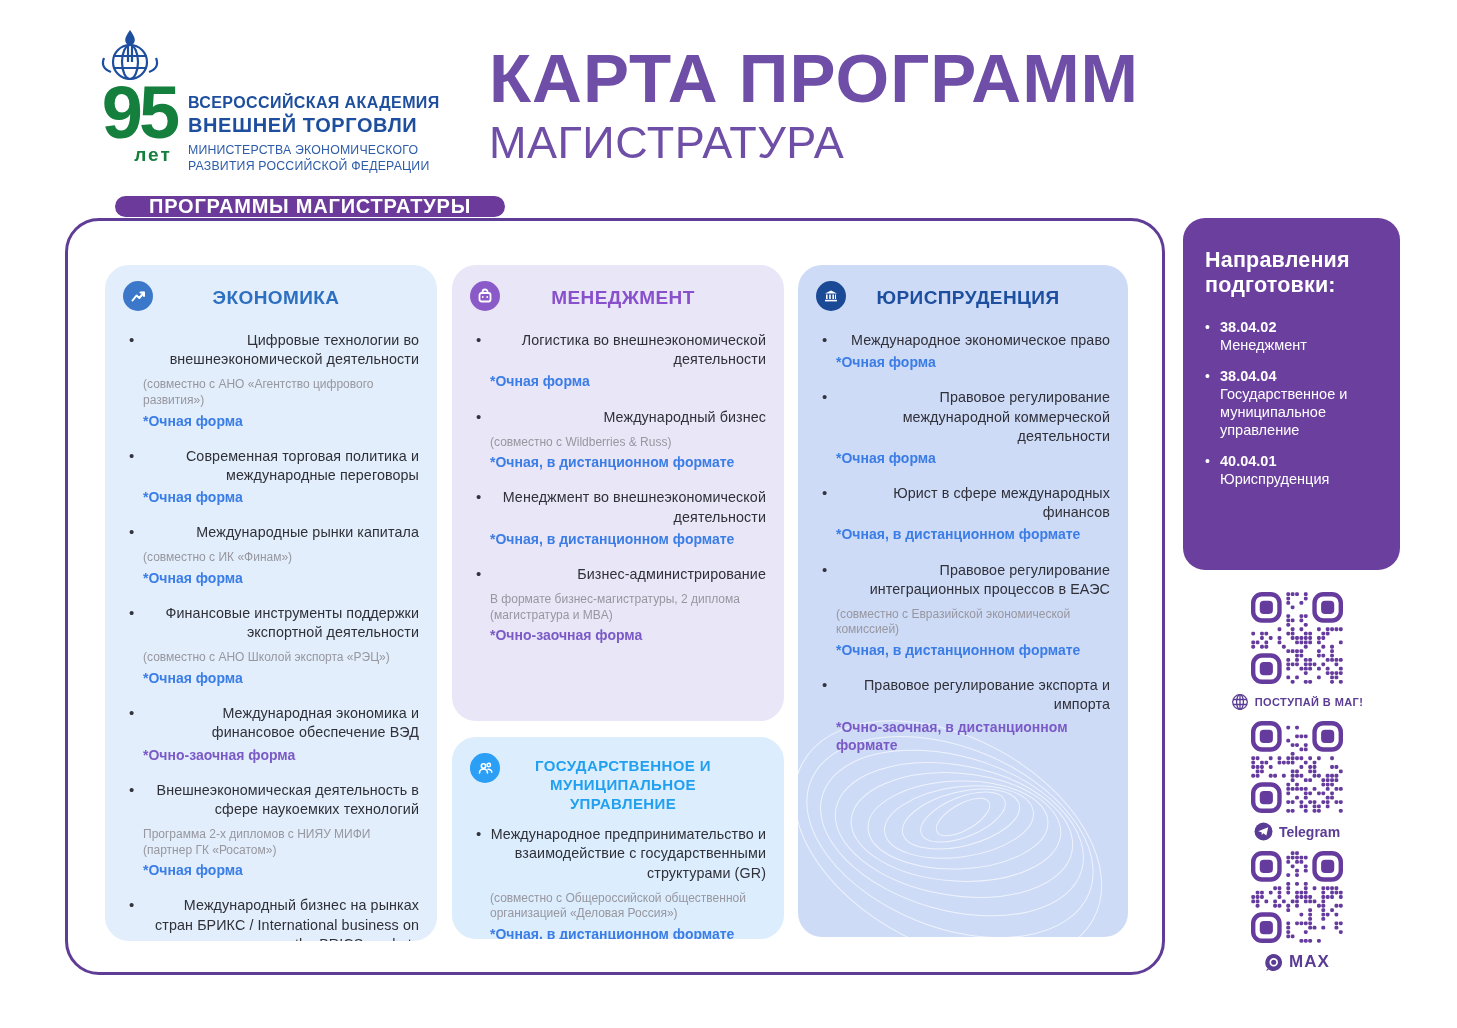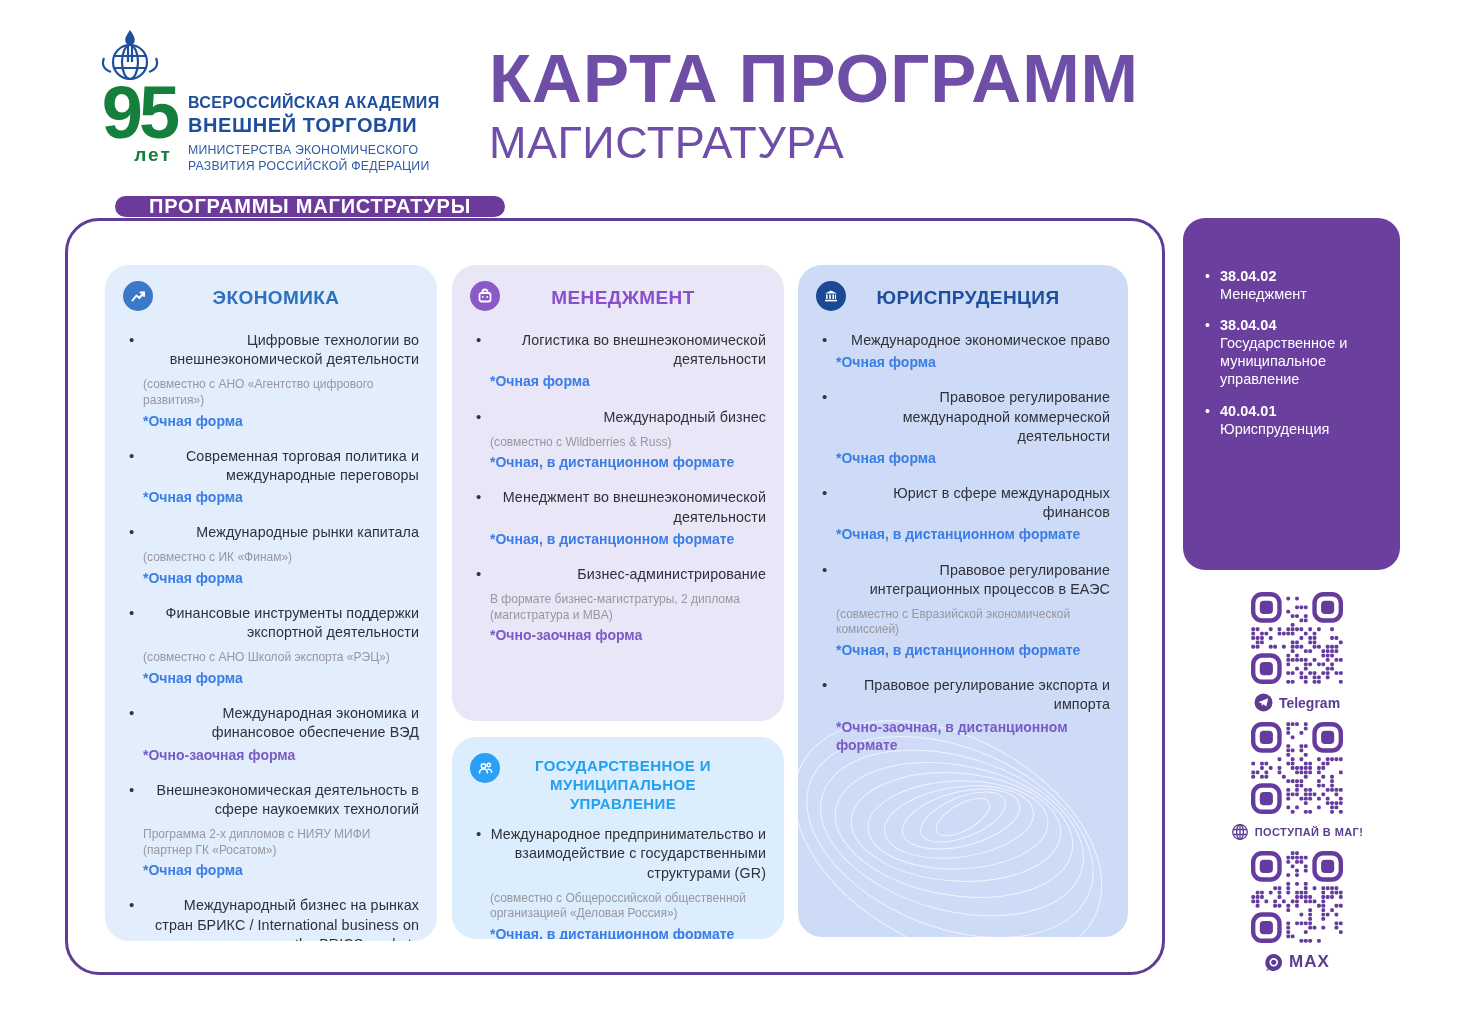--- a/index.html
+++ b/index.html
@@ -274,166 +274,38 @@
       </div>
       <div class="prog">
         <div class="prog-title">Правовое регулирование экспорта и импорта</div>
 
         <div class="prog-form" data-color="purple">*Очно-заочная, в дистанционном формате</div>
       </div>
     </div>
   </div>
 
   <div class="sidebar">
+    <div class="sidebar-title">Направления подготовки:</div>
     <div class="dir-list">
       <div class="dir-item">
         <div class="dir-code">38.04.02</div>
         <div class="dir-name">Менеджмент</div>
       </div>
       <div class="dir-item">
         <div class="dir-code">38.04.04</div>
         <div class="dir-name">Государственное и муниципальное управление</div>
       </div>
       <div class="dir-item">
         <div class="dir-code">40.04.01</div>
         <div class="dir-name">Юриспруденция</div>
       </div>
     </div>
   </div>
 
   <div class="qr-col">
-    <div class="qr-block">
-      <svg class="qr-svg" viewBox="0 0 92.4 92.4">
-          <rect x="35.5" y="4.7" width="3.8000000000000003" height="3.8000000000000003" rx="1.4" fill="#663b9e"></rect>
-          <rect x="44.3" y="4.7" width="3.8000000000000003" height="3.8000000000000003" rx="1.4" fill="#663b9e"></rect>
-          <rect x="44.3" y="13.500000000000002" width="3.8000000000000003" height="3.8000000000000003" rx="1.4" fill="#663b9e"></rect>
-          <rect x="48.7" y="13.500000000000002" width="3.8000000000000003" height="3.8000000000000003" rx="1.4" fill="#663b9e"></rect>
-          <rect x="53.1" y="13.500000000000002" width="3.8000000000000003" height="3.8000000000000003" rx="1.4" fill="#663b9e"></rect>
-          <rect x="35.5" y="17.900000000000002" width="3.8000000000000003" height="3.8000000000000003" rx="1.4" fill="#663b9e"></rect>
-          <rect x="39.9" y="22.3" width="3.8000000000000003" height="3.8000000000000003" rx="1.4" fill="#663b9e"></rect>
-          <rect x="44.3" y="22.3" width="3.8000000000000003" height="3.8000000000000003" rx="1.4" fill="#663b9e"></rect>
-          <rect x="53.1" y="22.3" width="3.8000000000000003" height="3.8000000000000003" rx="1.4" fill="#663b9e"></rect>
-          <rect x="48.7" y="26.700000000000003" width="3.8000000000000003" height="3.8000000000000003" rx="1.4" fill="#663b9e"></rect>
-          <rect x="53.1" y="26.700000000000003" width="3.8000000000000003" height="3.8000000000000003" rx="1.4" fill="#663b9e"></rect>
-          <rect x="39.9" y="31.100000000000005" width="3.8000000000000003" height="3.8000000000000003" rx="1.4" fill="#663b9e"></rect>
-          <rect x="0.3" y="35.5" width="3.8000000000000003" height="3.8000000000000003" rx="1.4" fill="#663b9e"></rect>
-          <rect x="4.7" y="35.5" width="3.8000000000000003" height="3.8000000000000003" rx="1.4" fill="#663b9e"></rect>
-          <rect x="17.900000000000002" y="35.5" width="3.8000000000000003" height="3.8000000000000003" rx="1.4" fill="#663b9e"></rect>
-          <rect x="26.700000000000003" y="35.5" width="3.8000000000000003" height="3.8000000000000003" rx="1.4" fill="#663b9e"></rect>
-          <rect x="35.5" y="35.5" width="3.8000000000000003" height="3.8000000000000003" rx="1.4" fill="#663b9e"></rect>
-          <rect x="39.9" y="35.5" width="3.8000000000000003" height="3.8000000000000003" rx="1.4" fill="#663b9e"></rect>
-          <rect x="44.3" y="35.5" width="3.8000000000000003" height="3.8000000000000003" rx="1.4" fill="#663b9e"></rect>
-          <rect x="48.7" y="35.5" width="3.8000000000000003" height="3.8000000000000003" rx="1.4" fill="#663b9e"></rect>
-          <rect x="57.5" y="35.5" width="3.8000000000000003" height="3.8000000000000003" rx="1.4" fill="#663b9e"></rect>
-          <rect x="66.3" y="35.5" width="3.8000000000000003" height="3.8000000000000003" rx="1.4" fill="#663b9e"></rect>
-          <rect x="79.5" y="35.5" width="3.8000000000000003" height="3.8000000000000003" rx="1.4" fill="#663b9e"></rect>
-          <rect x="0.3" y="39.9" width="3.8000000000000003" height="3.8000000000000003" rx="1.4" fill="#663b9e"></rect>
-          <rect x="9.100000000000001" y="39.9" width="3.8000000000000003" height="3.8000000000000003" rx="1.4" fill="#663b9e"></rect>
-          <rect x="13.500000000000002" y="39.9" width="3.8000000000000003" height="3.8000000000000003" rx="1.4" fill="#663b9e"></rect>
-          <rect x="26.700000000000003" y="39.9" width="3.8000000000000003" height="3.8000000000000003" rx="1.4" fill="#663b9e"></rect>
-          <rect x="31.100000000000005" y="39.9" width="3.8000000000000003" height="3.8000000000000003" rx="1.4" fill="#663b9e"></rect>
-          <rect x="35.5" y="39.9" width="3.8000000000000003" height="3.8000000000000003" rx="1.4" fill="#663b9e"></rect>
-          <rect x="39.9" y="39.9" width="3.8000000000000003" height="3.8000000000000003" rx="1.4" fill="#663b9e"></rect>
-          <rect x="53.1" y="39.9" width="3.8000000000000003" height="3.8000000000000003" rx="1.4" fill="#663b9e"></rect>
-          <rect x="61.900000000000006" y="39.9" width="3.8000000000000003" height="3.8000000000000003" rx="1.4" fill="#663b9e"></rect>
-          <rect x="0.3" y="44.3" width="3.8000000000000003" height="3.8000000000000003" rx="1.4" fill="#663b9e"></rect>
-          <rect x="4.7" y="44.3" width="3.8000000000000003" height="3.8000000000000003" rx="1.4" fill="#663b9e"></rect>
-          <rect x="9.100000000000001" y="44.3" width="3.8000000000000003" height="3.8000000000000003" rx="1.4" fill="#663b9e"></rect>
-          <rect x="17.900000000000002" y="44.3" width="3.8000000000000003" height="3.8000000000000003" rx="1.4" fill="#663b9e"></rect>
-          <rect x="48.7" y="44.3" width="3.8000000000000003" height="3.8000000000000003" rx="1.4" fill="#663b9e"></rect>
-          <rect x="57.5" y="44.3" width="3.8000000000000003" height="3.8000000000000003" rx="1.4" fill="#663b9e"></rect>
-          <rect x="61.900000000000006" y="44.3" width="3.8000000000000003" height="3.8000000000000003" rx="1.4" fill="#663b9e"></rect>
-          <rect x="79.5" y="44.3" width="3.8000000000000003" height="3.8000000000000003" rx="1.4" fill="#663b9e"></rect>
-          <rect x="83.9" y="44.3" width="3.8000000000000003" height="3.8000000000000003" rx="1.4" fill="#663b9e"></rect>
-          <rect x="4.7" y="48.7" width="3.8000000000000003" height="3.8000000000000003" rx="1.4" fill="#663b9e"></rect>
-          <rect x="9.100000000000001" y="48.7" width="3.8000000000000003" height="3.8000000000000003" rx="1.4" fill="#663b9e"></rect>
-          <rect x="39.9" y="48.7" width="3.8000000000000003" height="3.8000000000000003" rx="1.4" fill="#663b9e"></rect>
-          <rect x="44.3" y="48.7" width="3.8000000000000003" height="3.8000000000000003" rx="1.4" fill="#663b9e"></rect>
-          <rect x="57.5" y="48.7" width="3.8000000000000003" height="3.8000000000000003" rx="1.4" fill="#663b9e"></rect>
-          <rect x="61.900000000000006" y="48.7" width="3.8000000000000003" height="3.8000000000000003" rx="1.4" fill="#663b9e"></rect>
-          <rect x="88.3" y="48.7" width="3.8000000000000003" height="3.8000000000000003" rx="1.4" fill="#663b9e"></rect>
-          <rect x="0.3" y="53.1" width="3.8000000000000003" height="3.8000000000000003" rx="1.4" fill="#663b9e"></rect>
-          <rect x="4.7" y="53.1" width="3.8000000000000003" height="3.8000000000000003" rx="1.4" fill="#663b9e"></rect>
-          <rect x="17.900000000000002" y="53.1" width="3.8000000000000003" height="3.8000000000000003" rx="1.4" fill="#663b9e"></rect>
-          <rect x="22.3" y="53.1" width="3.8000000000000003" height="3.8000000000000003" rx="1.4" fill="#663b9e"></rect>
-          <rect x="31.100000000000005" y="53.1" width="3.8000000000000003" height="3.8000000000000003" rx="1.4" fill="#663b9e"></rect>
-          <rect x="39.9" y="53.1" width="3.8000000000000003" height="3.8000000000000003" rx="1.4" fill="#663b9e"></rect>
-          <rect x="44.3" y="53.1" width="3.8000000000000003" height="3.8000000000000003" rx="1.4" fill="#663b9e"></rect>
-          <rect x="48.7" y="53.1" width="3.8000000000000003" height="3.8000000000000003" rx="1.4" fill="#663b9e"></rect>
-          <rect x="61.900000000000006" y="53.1" width="3.8000000000000003" height="3.8000000000000003" rx="1.4" fill="#663b9e"></rect>
-          <rect x="66.3" y="53.1" width="3.8000000000000003" height="3.8000000000000003" rx="1.4" fill="#663b9e"></rect>
-          <rect x="75.10000000000001" y="53.1" width="3.8000000000000003" height="3.8000000000000003" rx="1.4" fill="#663b9e"></rect>
-          <rect x="79.5" y="53.1" width="3.8000000000000003" height="3.8000000000000003" rx="1.4" fill="#663b9e"></rect>
-          <rect x="83.9" y="53.1" width="3.8000000000000003" height="3.8000000000000003" rx="1.4" fill="#663b9e"></rect>
-          <rect x="39.9" y="57.5" width="3.8000000000000003" height="3.8000000000000003" rx="1.4" fill="#663b9e"></rect>
-          <rect x="53.1" y="57.5" width="3.8000000000000003" height="3.8000000000000003" rx="1.4" fill="#663b9e"></rect>
-          <rect x="57.5" y="57.5" width="3.8000000000000003" height="3.8000000000000003" rx="1.4" fill="#663b9e"></rect>
-          <rect x="70.7" y="57.5" width="3.8000000000000003" height="3.8000000000000003" rx="1.4" fill="#663b9e"></rect>
-          <rect x="75.10000000000001" y="57.5" width="3.8000000000000003" height="3.8000000000000003" rx="1.4" fill="#663b9e"></rect>
-          <rect x="79.5" y="57.5" width="3.8000000000000003" height="3.8000000000000003" rx="1.4" fill="#663b9e"></rect>
-          <rect x="83.9" y="57.5" width="3.8000000000000003" height="3.8000000000000003" rx="1.4" fill="#663b9e"></rect>
-          <rect x="35.5" y="61.900000000000006" width="3.8000000000000003" height="3.8000000000000003" rx="1.4" fill="#663b9e"></rect>
-          <rect x="44.3" y="61.900000000000006" width="3.8000000000000003" height="3.8000000000000003" rx="1.4" fill="#663b9e"></rect>
-          <rect x="70.7" y="61.900000000000006" width="3.8000000000000003" height="3.8000000000000003" rx="1.4" fill="#663b9e"></rect>
-          <rect x="75.10000000000001" y="61.900000000000006" width="3.8000000000000003" height="3.8000000000000003" rx="1.4" fill="#663b9e"></rect>
-          <rect x="79.5" y="61.900000000000006" width="3.8000000000000003" height="3.8000000000000003" rx="1.4" fill="#663b9e"></rect>
-          <rect x="35.5" y="66.3" width="3.8000000000000003" height="3.8000000000000003" rx="1.4" fill="#663b9e"></rect>
-          <rect x="39.9" y="66.3" width="3.8000000000000003" height="3.8000000000000003" rx="1.4" fill="#663b9e"></rect>
-          <rect x="44.3" y="66.3" width="3.8000000000000003" height="3.8000000000000003" rx="1.4" fill="#663b9e"></rect>
-          <rect x="48.7" y="66.3" width="3.8000000000000003" height="3.8000000000000003" rx="1.4" fill="#663b9e"></rect>
-          <rect x="53.1" y="66.3" width="3.8000000000000003" height="3.8000000000000003" rx="1.4" fill="#663b9e"></rect>
-          <rect x="61.900000000000006" y="66.3" width="3.8000000000000003" height="3.8000000000000003" rx="1.4" fill="#663b9e"></rect>
-          <rect x="75.10000000000001" y="66.3" width="3.8000000000000003" height="3.8000000000000003" rx="1.4" fill="#663b9e"></rect>
-          <rect x="83.9" y="66.3" width="3.8000000000000003" height="3.8000000000000003" rx="1.4" fill="#663b9e"></rect>
-          <rect x="88.3" y="66.3" width="3.8000000000000003" height="3.8000000000000003" rx="1.4" fill="#663b9e"></rect>
-          <rect x="35.5" y="70.7" width="3.8000000000000003" height="3.8000000000000003" rx="1.4" fill="#663b9e"></rect>
-          <rect x="53.1" y="70.7" width="3.8000000000000003" height="3.8000000000000003" rx="1.4" fill="#663b9e"></rect>
-          <rect x="57.5" y="70.7" width="3.8000000000000003" height="3.8000000000000003" rx="1.4" fill="#663b9e"></rect>
-          <rect x="66.3" y="70.7" width="3.8000000000000003" height="3.8000000000000003" rx="1.4" fill="#663b9e"></rect>
-          <rect x="70.7" y="70.7" width="3.8000000000000003" height="3.8000000000000003" rx="1.4" fill="#663b9e"></rect>
-          <rect x="79.5" y="70.7" width="3.8000000000000003" height="3.8000000000000003" rx="1.4" fill="#663b9e"></rect>
-          <rect x="44.3" y="75.10000000000001" width="3.8000000000000003" height="3.8000000000000003" rx="1.4" fill="#663b9e"></rect>
-          <rect x="53.1" y="75.10000000000001" width="3.8000000000000003" height="3.8000000000000003" rx="1.4" fill="#663b9e"></rect>
-          <rect x="75.10000000000001" y="75.10000000000001" width="3.8000000000000003" height="3.8000000000000003" rx="1.4" fill="#663b9e"></rect>
-          <rect x="79.5" y="75.10000000000001" width="3.8000000000000003" height="3.8000000000000003" rx="1.4" fill="#663b9e"></rect>
-          <rect x="35.5" y="79.5" width="3.8000000000000003" height="3.8000000000000003" rx="1.4" fill="#663b9e"></rect>
-          <rect x="39.9" y="79.5" width="3.8000000000000003" height="3.8000000000000003" rx="1.4" fill="#663b9e"></rect>
-          <rect x="48.7" y="79.5" width="3.8000000000000003" height="3.8000000000000003" rx="1.4" fill="#663b9e"></rect>
-          <rect x="57.5" y="79.5" width="3.8000000000000003" height="3.8000000000000003" rx="1.4" fill="#663b9e"></rect>
-          <rect x="61.900000000000006" y="79.5" width="3.8000000000000003" height="3.8000000000000003" rx="1.4" fill="#663b9e"></rect>
-          <rect x="70.7" y="79.5" width="3.8000000000000003" height="3.8000000000000003" rx="1.4" fill="#663b9e"></rect>
-          <rect x="75.10000000000001" y="79.5" width="3.8000000000000003" height="3.8000000000000003" rx="1.4" fill="#663b9e"></rect>
-          <rect x="83.9" y="79.5" width="3.8000000000000003" height="3.8000000000000003" rx="1.4" fill="#663b9e"></rect>
-          <rect x="88.3" y="79.5" width="3.8000000000000003" height="3.8000000000000003" rx="1.4" fill="#663b9e"></rect>
-          <rect x="48.7" y="83.9" width="3.8000000000000003" height="3.8000000000000003" rx="1.4" fill="#663b9e"></rect>
-          <rect x="53.1" y="83.9" width="3.8000000000000003" height="3.8000000000000003" rx="1.4" fill="#663b9e"></rect>
-          <rect x="61.900000000000006" y="83.9" width="3.8000000000000003" height="3.8000000000000003" rx="1.4" fill="#663b9e"></rect>
-          <rect x="66.3" y="83.9" width="3.8000000000000003" height="3.8000000000000003" rx="1.4" fill="#663b9e"></rect>
-          <rect x="75.10000000000001" y="83.9" width="3.8000000000000003" height="3.8000000000000003" rx="1.4" fill="#663b9e"></rect>
-          <rect x="35.5" y="88.3" width="3.8000000000000003" height="3.8000000000000003" rx="1.4" fill="#663b9e"></rect>
-          <rect x="39.9" y="88.3" width="3.8000000000000003" height="3.8000000000000003" rx="1.4" fill="#663b9e"></rect>
-          <rect x="53.1" y="88.3" width="3.8000000000000003" height="3.8000000000000003" rx="1.4" fill="#663b9e"></rect>
-          <rect x="61.900000000000006" y="88.3" width="3.8000000000000003" height="3.8000000000000003" rx="1.4" fill="#663b9e"></rect>
-          <rect x="66.3" y="88.3" width="3.8000000000000003" height="3.8000000000000003" rx="1.4" fill="#663b9e"></rect>
-          <rect x="88.3" y="88.3" width="3.8000000000000003" height="3.8000000000000003" rx="1.4" fill="#663b9e"></rect>
-          <rect x="2.2" y="2.2" width="26.400000000000002" height="26.400000000000002" rx="8.8" fill="none" stroke="#663b9e" stroke-width="4.4"></rect>
-          <rect x="8.8" y="8.8" width="13.200000000000001" height="13.200000000000001" rx="3.9600000000000004" fill="#663b9e"></rect>
-          <rect x="63.80000000000001" y="2.2" width="26.400000000000002" height="26.400000000000002" rx="8.8" fill="none" stroke="#663b9e" stroke-width="4.4"></rect>
-          <rect x="70.4" y="8.8" width="13.200000000000001" height="13.200000000000001" rx="3.9600000000000004" fill="#663b9e"></rect>
-          <rect x="2.2" y="63.80000000000001" width="26.400000000000002" height="26.400000000000002" rx="8.8" fill="none" stroke="#663b9e" stroke-width="4.4"></rect>
-          <rect x="8.8" y="70.4" width="13.200000000000001" height="13.200000000000001" rx="3.9600000000000004" fill="#663b9e"></rect>
-        </svg>
-      <div class="qr-label qr-label-2">
-        <svg width="19" height="19" viewBox="0 0 19 19">
-            <circle cx="9.5" cy="9.5" r="9" fill="#5b3c94"></circle>
-            <path d="M4.2 9.3 L14.2 5.2 L12.4 13.6 L9.3 11.3 L7.8 12.9 L7.6 10.3 Z" fill="#fff"></path>
-          </svg>
-        <span>Telegram</span>
-      </div>
-    </div>
     <div class="qr-block">
       <svg class="qr-svg" viewBox="0 0 92.4 92.4">
           <rect x="35.5" y="0.3" width="3.8000000000000003" height="3.8000000000000003" rx="1.4" fill="#663b9e"></rect>
           <rect x="39.9" y="0.3" width="3.8000000000000003" height="3.8000000000000003" rx="1.4" fill="#663b9e"></rect>
           <rect x="44.3" y="0.3" width="3.8000000000000003" height="3.8000000000000003" rx="1.4" fill="#663b9e"></rect>
           <rect x="53.1" y="0.3" width="3.8000000000000003" height="3.8000000000000003" rx="1.4" fill="#663b9e"></rect>
           <rect x="35.5" y="4.7" width="3.8000000000000003" height="3.8000000000000003" rx="1.4" fill="#663b9e"></rect>
           <rect x="53.1" y="4.7" width="3.8000000000000003" height="3.8000000000000003" rx="1.4" fill="#663b9e"></rect>
           <rect x="35.5" y="9.100000000000001" width="3.8000000000000003" height="3.8000000000000003" rx="1.4" fill="#663b9e"></rect>
           <rect x="48.7" y="9.100000000000001" width="3.8000000000000003" height="3.8000000000000003" rx="1.4" fill="#663b9e"></rect>
@@ -552,20 +424,149 @@
               <circle cx="9" cy="9" r="7.3"></circle>
               <ellipse cx="9" cy="9" rx="3.4" ry="7.3"></ellipse>
               <path d="M2 6.5 H16 M2 11.5 H16 M9 1.7 V16.3"></path>
             </g>
           </svg>
         <span>ПОСТУПАЙ В МАГ!</span>
       </div>
     </div>
     <div class="qr-block">
       <svg class="qr-svg" viewBox="0 0 92.4 92.4">
+          <rect x="35.5" y="4.7" width="3.8000000000000003" height="3.8000000000000003" rx="1.4" fill="#663b9e"></rect>
+          <rect x="44.3" y="4.7" width="3.8000000000000003" height="3.8000000000000003" rx="1.4" fill="#663b9e"></rect>
+          <rect x="44.3" y="13.500000000000002" width="3.8000000000000003" height="3.8000000000000003" rx="1.4" fill="#663b9e"></rect>
+          <rect x="48.7" y="13.500000000000002" width="3.8000000000000003" height="3.8000000000000003" rx="1.4" fill="#663b9e"></rect>
+          <rect x="53.1" y="13.500000000000002" width="3.8000000000000003" height="3.8000000000000003" rx="1.4" fill="#663b9e"></rect>
+          <rect x="35.5" y="17.900000000000002" width="3.8000000000000003" height="3.8000000000000003" rx="1.4" fill="#663b9e"></rect>
+          <rect x="39.9" y="22.3" width="3.8000000000000003" height="3.8000000000000003" rx="1.4" fill="#663b9e"></rect>
+          <rect x="44.3" y="22.3" width="3.8000000000000003" height="3.8000000000000003" rx="1.4" fill="#663b9e"></rect>
+          <rect x="53.1" y="22.3" width="3.8000000000000003" height="3.8000000000000003" rx="1.4" fill="#663b9e"></rect>
+          <rect x="48.7" y="26.700000000000003" width="3.8000000000000003" height="3.8000000000000003" rx="1.4" fill="#663b9e"></rect>
+          <rect x="53.1" y="26.700000000000003" width="3.8000000000000003" height="3.8000000000000003" rx="1.4" fill="#663b9e"></rect>
+          <rect x="39.9" y="31.100000000000005" width="3.8000000000000003" height="3.8000000000000003" rx="1.4" fill="#663b9e"></rect>
+          <rect x="0.3" y="35.5" width="3.8000000000000003" height="3.8000000000000003" rx="1.4" fill="#663b9e"></rect>
+          <rect x="4.7" y="35.5" width="3.8000000000000003" height="3.8000000000000003" rx="1.4" fill="#663b9e"></rect>
+          <rect x="17.900000000000002" y="35.5" width="3.8000000000000003" height="3.8000000000000003" rx="1.4" fill="#663b9e"></rect>
+          <rect x="26.700000000000003" y="35.5" width="3.8000000000000003" height="3.8000000000000003" rx="1.4" fill="#663b9e"></rect>
+          <rect x="35.5" y="35.5" width="3.8000000000000003" height="3.8000000000000003" rx="1.4" fill="#663b9e"></rect>
+          <rect x="39.9" y="35.5" width="3.8000000000000003" height="3.8000000000000003" rx="1.4" fill="#663b9e"></rect>
+          <rect x="44.3" y="35.5" width="3.8000000000000003" height="3.8000000000000003" rx="1.4" fill="#663b9e"></rect>
+          <rect x="48.7" y="35.5" width="3.8000000000000003" height="3.8000000000000003" rx="1.4" fill="#663b9e"></rect>
+          <rect x="57.5" y="35.5" width="3.8000000000000003" height="3.8000000000000003" rx="1.4" fill="#663b9e"></rect>
+          <rect x="66.3" y="35.5" width="3.8000000000000003" height="3.8000000000000003" rx="1.4" fill="#663b9e"></rect>
+          <rect x="79.5" y="35.5" width="3.8000000000000003" height="3.8000000000000003" rx="1.4" fill="#663b9e"></rect>
+          <rect x="0.3" y="39.9" width="3.8000000000000003" height="3.8000000000000003" rx="1.4" fill="#663b9e"></rect>
+          <rect x="9.100000000000001" y="39.9" width="3.8000000000000003" height="3.8000000000000003" rx="1.4" fill="#663b9e"></rect>
+          <rect x="13.500000000000002" y="39.9" width="3.8000000000000003" height="3.8000000000000003" rx="1.4" fill="#663b9e"></rect>
+          <rect x="26.700000000000003" y="39.9" width="3.8000000000000003" height="3.8000000000000003" rx="1.4" fill="#663b9e"></rect>
+          <rect x="31.100000000000005" y="39.9" width="3.8000000000000003" height="3.8000000000000003" rx="1.4" fill="#663b9e"></rect>
+          <rect x="35.5" y="39.9" width="3.8000000000000003" height="3.8000000000000003" rx="1.4" fill="#663b9e"></rect>
+          <rect x="39.9" y="39.9" width="3.8000000000000003" height="3.8000000000000003" rx="1.4" fill="#663b9e"></rect>
+          <rect x="53.1" y="39.9" width="3.8000000000000003" height="3.8000000000000003" rx="1.4" fill="#663b9e"></rect>
+          <rect x="61.900000000000006" y="39.9" width="3.8000000000000003" height="3.8000000000000003" rx="1.4" fill="#663b9e"></rect>
+          <rect x="0.3" y="44.3" width="3.8000000000000003" height="3.8000000000000003" rx="1.4" fill="#663b9e"></rect>
+          <rect x="4.7" y="44.3" width="3.8000000000000003" height="3.8000000000000003" rx="1.4" fill="#663b9e"></rect>
+          <rect x="9.100000000000001" y="44.3" width="3.8000000000000003" height="3.8000000000000003" rx="1.4" fill="#663b9e"></rect>
+          <rect x="17.900000000000002" y="44.3" width="3.8000000000000003" height="3.8000000000000003" rx="1.4" fill="#663b9e"></rect>
+          <rect x="48.7" y="44.3" width="3.8000000000000003" height="3.8000000000000003" rx="1.4" fill="#663b9e"></rect>
+          <rect x="57.5" y="44.3" width="3.8000000000000003" height="3.8000000000000003" rx="1.4" fill="#663b9e"></rect>
+          <rect x="61.900000000000006" y="44.3" width="3.8000000000000003" height="3.8000000000000003" rx="1.4" fill="#663b9e"></rect>
+          <rect x="79.5" y="44.3" width="3.8000000000000003" height="3.8000000000000003" rx="1.4" fill="#663b9e"></rect>
+          <rect x="83.9" y="44.3" width="3.8000000000000003" height="3.8000000000000003" rx="1.4" fill="#663b9e"></rect>
+          <rect x="4.7" y="48.7" width="3.8000000000000003" height="3.8000000000000003" rx="1.4" fill="#663b9e"></rect>
+          <rect x="9.100000000000001" y="48.7" width="3.8000000000000003" height="3.8000000000000003" rx="1.4" fill="#663b9e"></rect>
+          <rect x="39.9" y="48.7" width="3.8000000000000003" height="3.8000000000000003" rx="1.4" fill="#663b9e"></rect>
+          <rect x="44.3" y="48.7" width="3.8000000000000003" height="3.8000000000000003" rx="1.4" fill="#663b9e"></rect>
+          <rect x="57.5" y="48.7" width="3.8000000000000003" height="3.8000000000000003" rx="1.4" fill="#663b9e"></rect>
+          <rect x="61.900000000000006" y="48.7" width="3.8000000000000003" height="3.8000000000000003" rx="1.4" fill="#663b9e"></rect>
+          <rect x="88.3" y="48.7" width="3.8000000000000003" height="3.8000000000000003" rx="1.4" fill="#663b9e"></rect>
+          <rect x="0.3" y="53.1" width="3.8000000000000003" height="3.8000000000000003" rx="1.4" fill="#663b9e"></rect>
+          <rect x="4.7" y="53.1" width="3.8000000000000003" height="3.8000000000000003" rx="1.4" fill="#663b9e"></rect>
+          <rect x="17.900000000000002" y="53.1" width="3.8000000000000003" height="3.8000000000000003" rx="1.4" fill="#663b9e"></rect>
+          <rect x="22.3" y="53.1" width="3.8000000000000003" height="3.8000000000000003" rx="1.4" fill="#663b9e"></rect>
+          <rect x="31.100000000000005" y="53.1" width="3.8000000000000003" height="3.8000000000000003" rx="1.4" fill="#663b9e"></rect>
+          <rect x="39.9" y="53.1" width="3.8000000000000003" height="3.8000000000000003" rx="1.4" fill="#663b9e"></rect>
+          <rect x="44.3" y="53.1" width="3.8000000000000003" height="3.8000000000000003" rx="1.4" fill="#663b9e"></rect>
+          <rect x="48.7" y="53.1" width="3.8000000000000003" height="3.8000000000000003" rx="1.4" fill="#663b9e"></rect>
+          <rect x="61.900000000000006" y="53.1" width="3.8000000000000003" height="3.8000000000000003" rx="1.4" fill="#663b9e"></rect>
+          <rect x="66.3" y="53.1" width="3.8000000000000003" height="3.8000000000000003" rx="1.4" fill="#663b9e"></rect>
+          <rect x="75.10000000000001" y="53.1" width="3.8000000000000003" height="3.8000000000000003" rx="1.4" fill="#663b9e"></rect>
+          <rect x="79.5" y="53.1" width="3.8000000000000003" height="3.8000000000000003" rx="1.4" fill="#663b9e"></rect>
+          <rect x="83.9" y="53.1" width="3.8000000000000003" height="3.8000000000000003" rx="1.4" fill="#663b9e"></rect>
+          <rect x="39.9" y="57.5" width="3.8000000000000003" height="3.8000000000000003" rx="1.4" fill="#663b9e"></rect>
+          <rect x="53.1" y="57.5" width="3.8000000000000003" height="3.8000000000000003" rx="1.4" fill="#663b9e"></rect>
+          <rect x="57.5" y="57.5" width="3.8000000000000003" height="3.8000000000000003" rx="1.4" fill="#663b9e"></rect>
+          <rect x="70.7" y="57.5" width="3.8000000000000003" height="3.8000000000000003" rx="1.4" fill="#663b9e"></rect>
+          <rect x="75.10000000000001" y="57.5" width="3.8000000000000003" height="3.8000000000000003" rx="1.4" fill="#663b9e"></rect>
+          <rect x="79.5" y="57.5" width="3.8000000000000003" height="3.8000000000000003" rx="1.4" fill="#663b9e"></rect>
+          <rect x="83.9" y="57.5" width="3.8000000000000003" height="3.8000000000000003" rx="1.4" fill="#663b9e"></rect>
+          <rect x="35.5" y="61.900000000000006" width="3.8000000000000003" height="3.8000000000000003" rx="1.4" fill="#663b9e"></rect>
+          <rect x="44.3" y="61.900000000000006" width="3.8000000000000003" height="3.8000000000000003" rx="1.4" fill="#663b9e"></rect>
+          <rect x="70.7" y="61.900000000000006" width="3.8000000000000003" height="3.8000000000000003" rx="1.4" fill="#663b9e"></rect>
+          <rect x="75.10000000000001" y="61.900000000000006" width="3.8000000000000003" height="3.8000000000000003" rx="1.4" fill="#663b9e"></rect>
+          <rect x="79.5" y="61.900000000000006" width="3.8000000000000003" height="3.8000000000000003" rx="1.4" fill="#663b9e"></rect>
+          <rect x="35.5" y="66.3" width="3.8000000000000003" height="3.8000000000000003" rx="1.4" fill="#663b9e"></rect>
+          <rect x="39.9" y="66.3" width="3.8000000000000003" height="3.8000000000000003" rx="1.4" fill="#663b9e"></rect>
+          <rect x="44.3" y="66.3" width="3.8000000000000003" height="3.8000000000000003" rx="1.4" fill="#663b9e"></rect>
+          <rect x="48.7" y="66.3" width="3.8000000000000003" height="3.8000000000000003" rx="1.4" fill="#663b9e"></rect>
+          <rect x="53.1" y="66.3" width="3.8000000000000003" height="3.8000000000000003" rx="1.4" fill="#663b9e"></rect>
+          <rect x="61.900000000000006" y="66.3" width="3.8000000000000003" height="3.8000000000000003" rx="1.4" fill="#663b9e"></rect>
+          <rect x="75.10000000000001" y="66.3" width="3.8000000000000003" height="3.8000000000000003" rx="1.4" fill="#663b9e"></rect>
+          <rect x="83.9" y="66.3" width="3.8000000000000003" height="3.8000000000000003" rx="1.4" fill="#663b9e"></rect>
+          <rect x="88.3" y="66.3" width="3.8000000000000003" height="3.8000000000000003" rx="1.4" fill="#663b9e"></rect>
+          <rect x="35.5" y="70.7" width="3.8000000000000003" height="3.8000000000000003" rx="1.4" fill="#663b9e"></rect>
+          <rect x="53.1" y="70.7" width="3.8000000000000003" height="3.8000000000000003" rx="1.4" fill="#663b9e"></rect>
+          <rect x="57.5" y="70.7" width="3.8000000000000003" height="3.8000000000000003" rx="1.4" fill="#663b9e"></rect>
+          <rect x="66.3" y="70.7" width="3.8000000000000003" height="3.8000000000000003" rx="1.4" fill="#663b9e"></rect>
+          <rect x="70.7" y="70.7" width="3.8000000000000003" height="3.8000000000000003" rx="1.4" fill="#663b9e"></rect>
+          <rect x="79.5" y="70.7" width="3.8000000000000003" height="3.8000000000000003" rx="1.4" fill="#663b9e"></rect>
+          <rect x="44.3" y="75.10000000000001" width="3.8000000000000003" height="3.8000000000000003" rx="1.4" fill="#663b9e"></rect>
+          <rect x="53.1" y="75.10000000000001" width="3.8000000000000003" height="3.8000000000000003" rx="1.4" fill="#663b9e"></rect>
+          <rect x="75.10000000000001" y="75.10000000000001" width="3.8000000000000003" height="3.8000000000000003" rx="1.4" fill="#663b9e"></rect>
+          <rect x="79.5" y="75.10000000000001" width="3.8000000000000003" height="3.8000000000000003" rx="1.4" fill="#663b9e"></rect>
+          <rect x="35.5" y="79.5" width="3.8000000000000003" height="3.8000000000000003" rx="1.4" fill="#663b9e"></rect>
+          <rect x="39.9" y="79.5" width="3.8000000000000003" height="3.8000000000000003" rx="1.4" fill="#663b9e"></rect>
+          <rect x="48.7" y="79.5" width="3.8000000000000003" height="3.8000000000000003" rx="1.4" fill="#663b9e"></rect>
+          <rect x="57.5" y="79.5" width="3.8000000000000003" height="3.8000000000000003" rx="1.4" fill="#663b9e"></rect>
+          <rect x="61.900000000000006" y="79.5" width="3.8000000000000003" height="3.8000000000000003" rx="1.4" fill="#663b9e"></rect>
+          <rect x="70.7" y="79.5" width="3.8000000000000003" height="3.8000000000000003" rx="1.4" fill="#663b9e"></rect>
+          <rect x="75.10000000000001" y="79.5" width="3.8000000000000003" height="3.8000000000000003" rx="1.4" fill="#663b9e"></rect>
+          <rect x="83.9" y="79.5" width="3.8000000000000003" height="3.8000000000000003" rx="1.4" fill="#663b9e"></rect>
+          <rect x="88.3" y="79.5" width="3.8000000000000003" height="3.8000000000000003" rx="1.4" fill="#663b9e"></rect>
+          <rect x="48.7" y="83.9" width="3.8000000000000003" height="3.8000000000000003" rx="1.4" fill="#663b9e"></rect>
+          <rect x="53.1" y="83.9" width="3.8000000000000003" height="3.8000000000000003" rx="1.4" fill="#663b9e"></rect>
+          <rect x="61.900000000000006" y="83.9" width="3.8000000000000003" height="3.8000000000000003" rx="1.4" fill="#663b9e"></rect>
+          <rect x="66.3" y="83.9" width="3.8000000000000003" height="3.8000000000000003" rx="1.4" fill="#663b9e"></rect>
+          <rect x="75.10000000000001" y="83.9" width="3.8000000000000003" height="3.8000000000000003" rx="1.4" fill="#663b9e"></rect>
+          <rect x="35.5" y="88.3" width="3.8000000000000003" height="3.8000000000000003" rx="1.4" fill="#663b9e"></rect>
+          <rect x="39.9" y="88.3" width="3.8000000000000003" height="3.8000000000000003" rx="1.4" fill="#663b9e"></rect>
+          <rect x="53.1" y="88.3" width="3.8000000000000003" height="3.8000000000000003" rx="1.4" fill="#663b9e"></rect>
+          <rect x="61.900000000000006" y="88.3" width="3.8000000000000003" height="3.8000000000000003" rx="1.4" fill="#663b9e"></rect>
+          <rect x="66.3" y="88.3" width="3.8000000000000003" height="3.8000000000000003" rx="1.4" fill="#663b9e"></rect>
+          <rect x="88.3" y="88.3" width="3.8000000000000003" height="3.8000000000000003" rx="1.4" fill="#663b9e"></rect>
+          <rect x="2.2" y="2.2" width="26.400000000000002" height="26.400000000000002" rx="8.8" fill="none" stroke="#663b9e" stroke-width="4.4"></rect>
+          <rect x="8.8" y="8.8" width="13.200000000000001" height="13.200000000000001" rx="3.9600000000000004" fill="#663b9e"></rect>
+          <rect x="63.80000000000001" y="2.2" width="26.400000000000002" height="26.400000000000002" rx="8.8" fill="none" stroke="#663b9e" stroke-width="4.4"></rect>
+          <rect x="70.4" y="8.8" width="13.200000000000001" height="13.200000000000001" rx="3.9600000000000004" fill="#663b9e"></rect>
+          <rect x="2.2" y="63.80000000000001" width="26.400000000000002" height="26.400000000000002" rx="8.8" fill="none" stroke="#663b9e" stroke-width="4.4"></rect>
+          <rect x="8.8" y="70.4" width="13.200000000000001" height="13.200000000000001" rx="3.9600000000000004" fill="#663b9e"></rect>
+        </svg>
+      <div class="qr-label qr-label-2">
+        <svg width="19" height="19" viewBox="0 0 19 19">
+            <circle cx="9.5" cy="9.5" r="9" fill="#5b3c94"></circle>
+            <path d="M4.2 9.3 L14.2 5.2 L12.4 13.6 L9.3 11.3 L7.8 12.9 L7.6 10.3 Z" fill="#fff"></path>
+          </svg>
+        <span>Telegram</span>
+      </div>
+    </div>
+    <div class="qr-block">
+      <svg class="qr-svg" viewBox="0 0 92.4 92.4">
           <rect x="39.9" y="0.3" width="3.8000000000000003" height="3.8000000000000003" rx="1.4" fill="#663b9e"></rect>
           <rect x="44.3" y="0.3" width="3.8000000000000003" height="3.8000000000000003" rx="1.4" fill="#663b9e"></rect>
           <rect x="35.5" y="4.7" width="3.8000000000000003" height="3.8000000000000003" rx="1.4" fill="#663b9e"></rect>
           <rect x="39.9" y="4.7" width="3.8000000000000003" height="3.8000000000000003" rx="1.4" fill="#663b9e"></rect>
           <rect x="44.3" y="4.7" width="3.8000000000000003" height="3.8000000000000003" rx="1.4" fill="#663b9e"></rect>
           <rect x="48.7" y="4.7" width="3.8000000000000003" height="3.8000000000000003" rx="1.4" fill="#663b9e"></rect>
           <rect x="53.1" y="4.7" width="3.8000000000000003" height="3.8000000000000003" rx="1.4" fill="#663b9e"></rect>
           <rect x="35.5" y="9.100000000000001" width="3.8000000000000003" height="3.8000000000000003" rx="1.4" fill="#663b9e"></rect>
           <rect x="44.3" y="9.100000000000001" width="3.8000000000000003" height="3.8000000000000003" rx="1.4" fill="#663b9e"></rect>
           <rect x="48.7" y="9.100000000000001" width="3.8000000000000003" height="3.8000000000000003" rx="1.4" fill="#663b9e"></rect>

